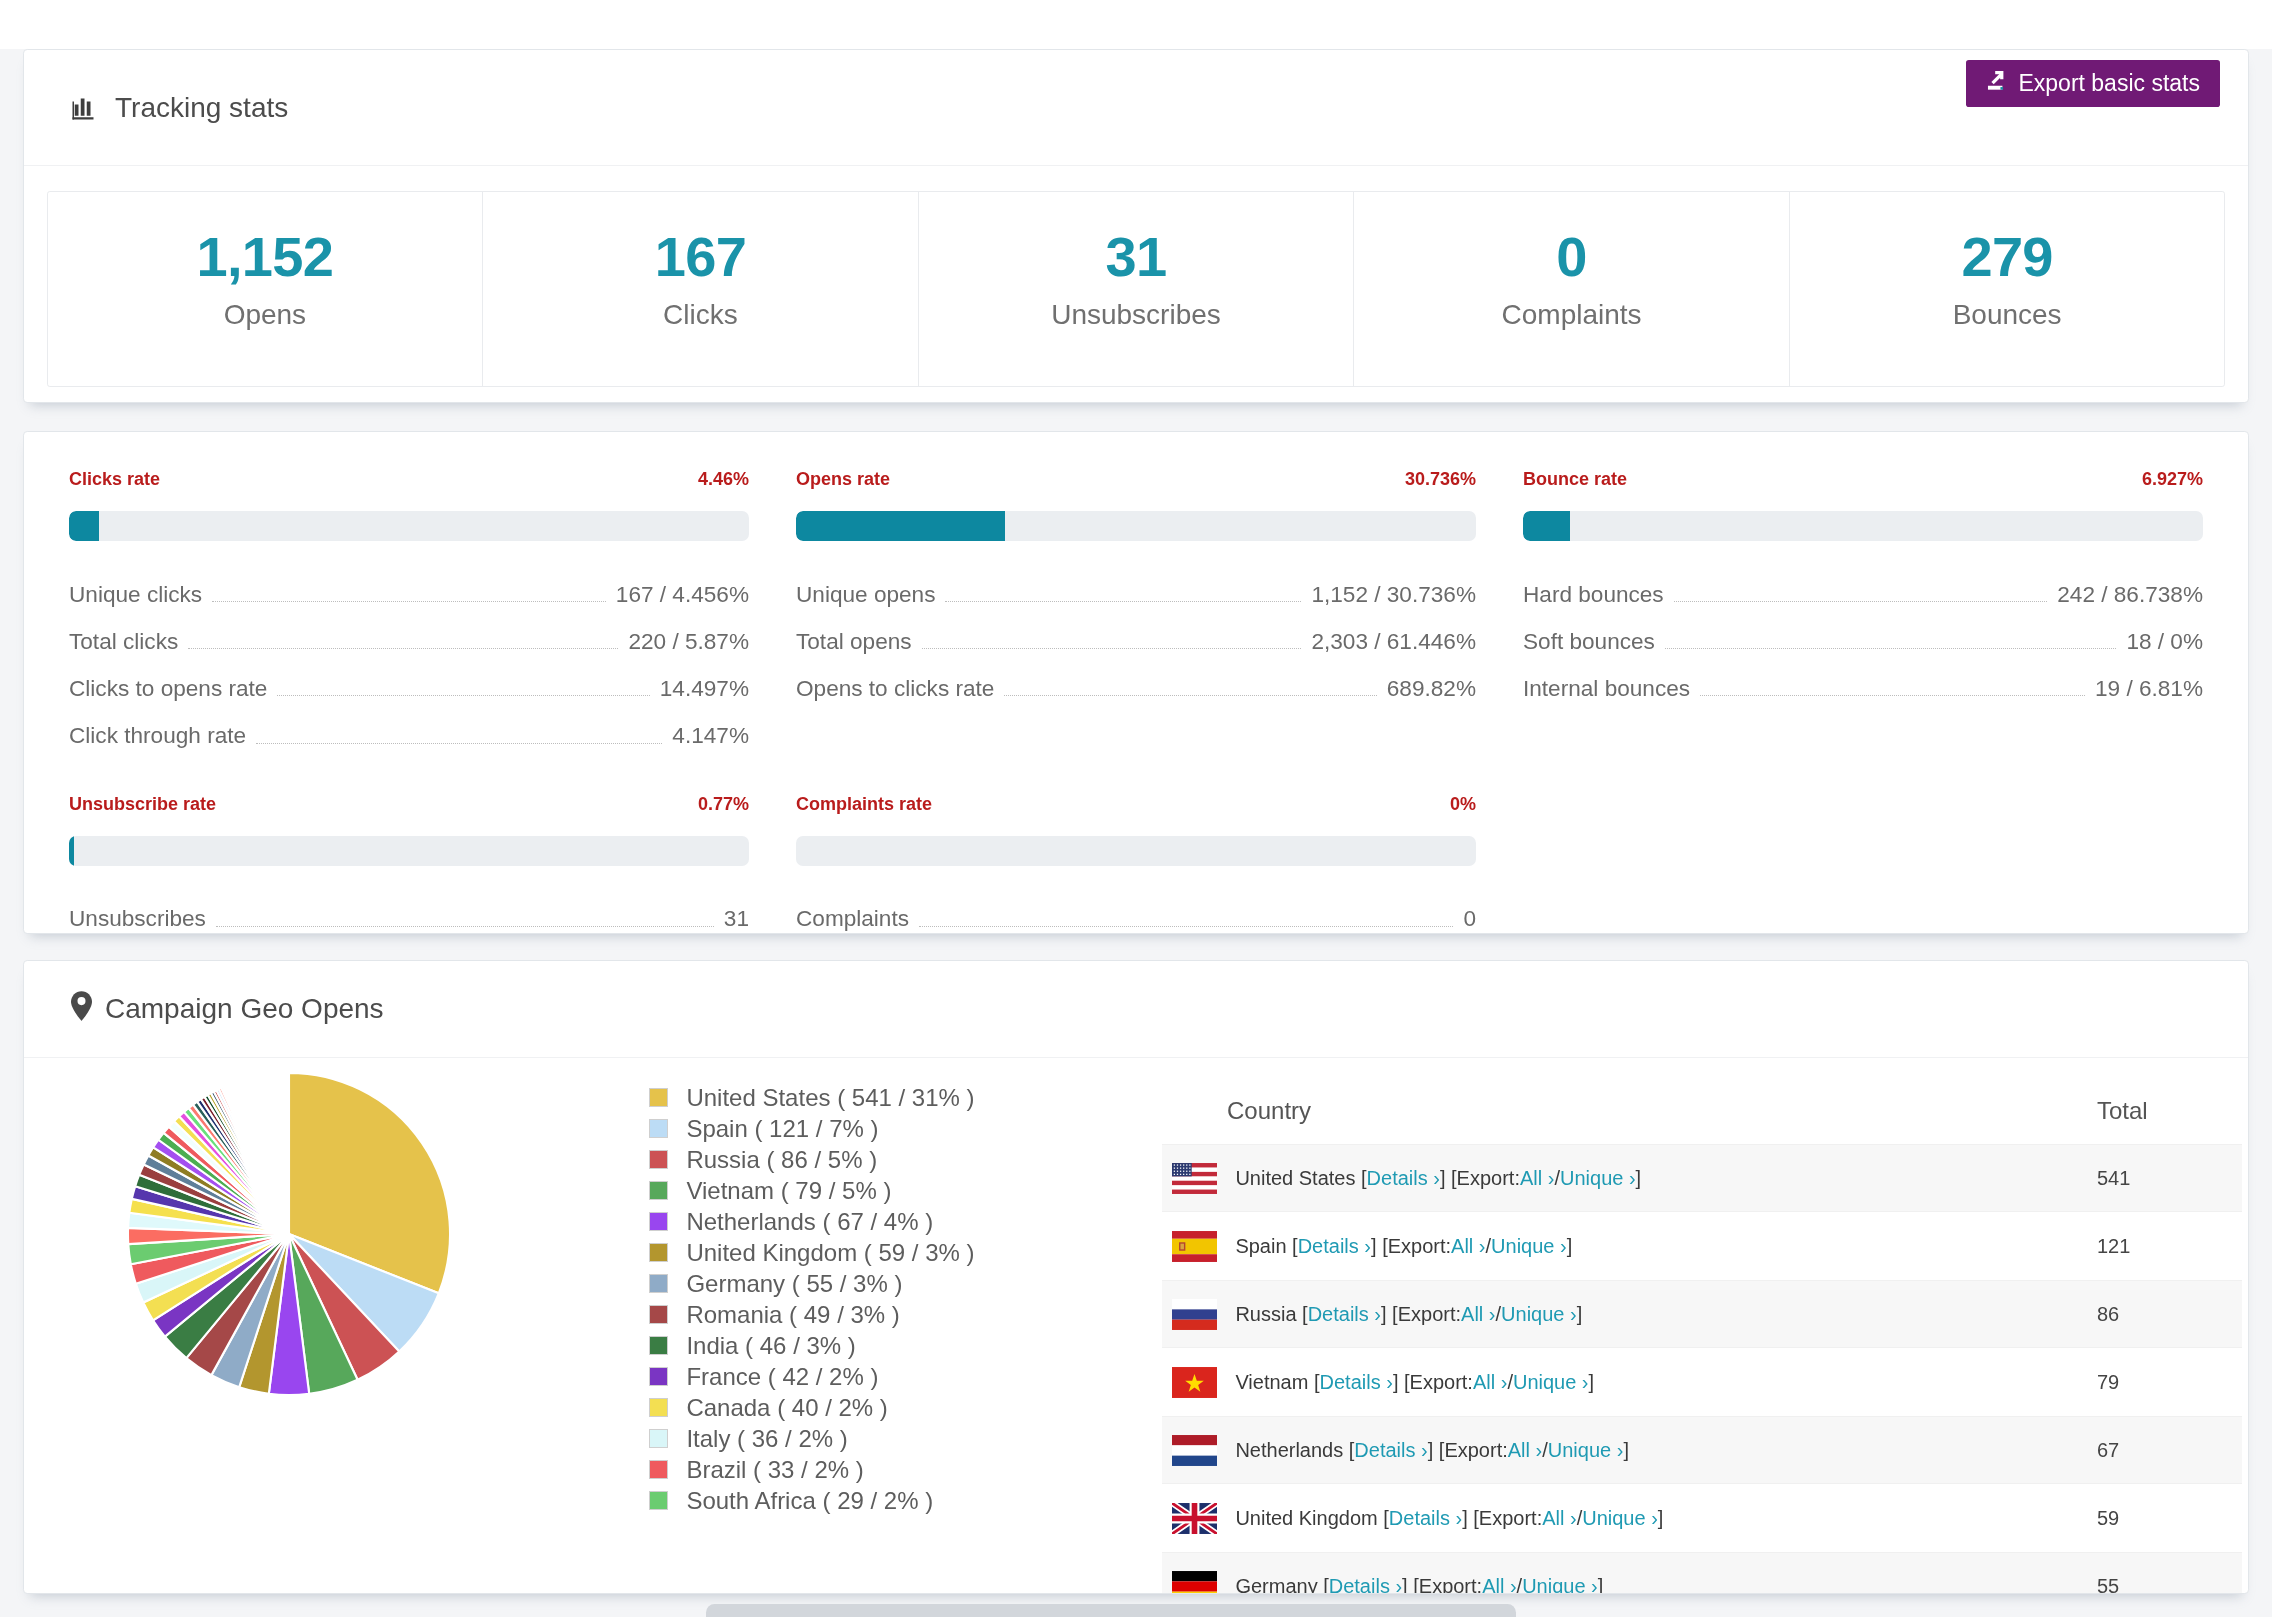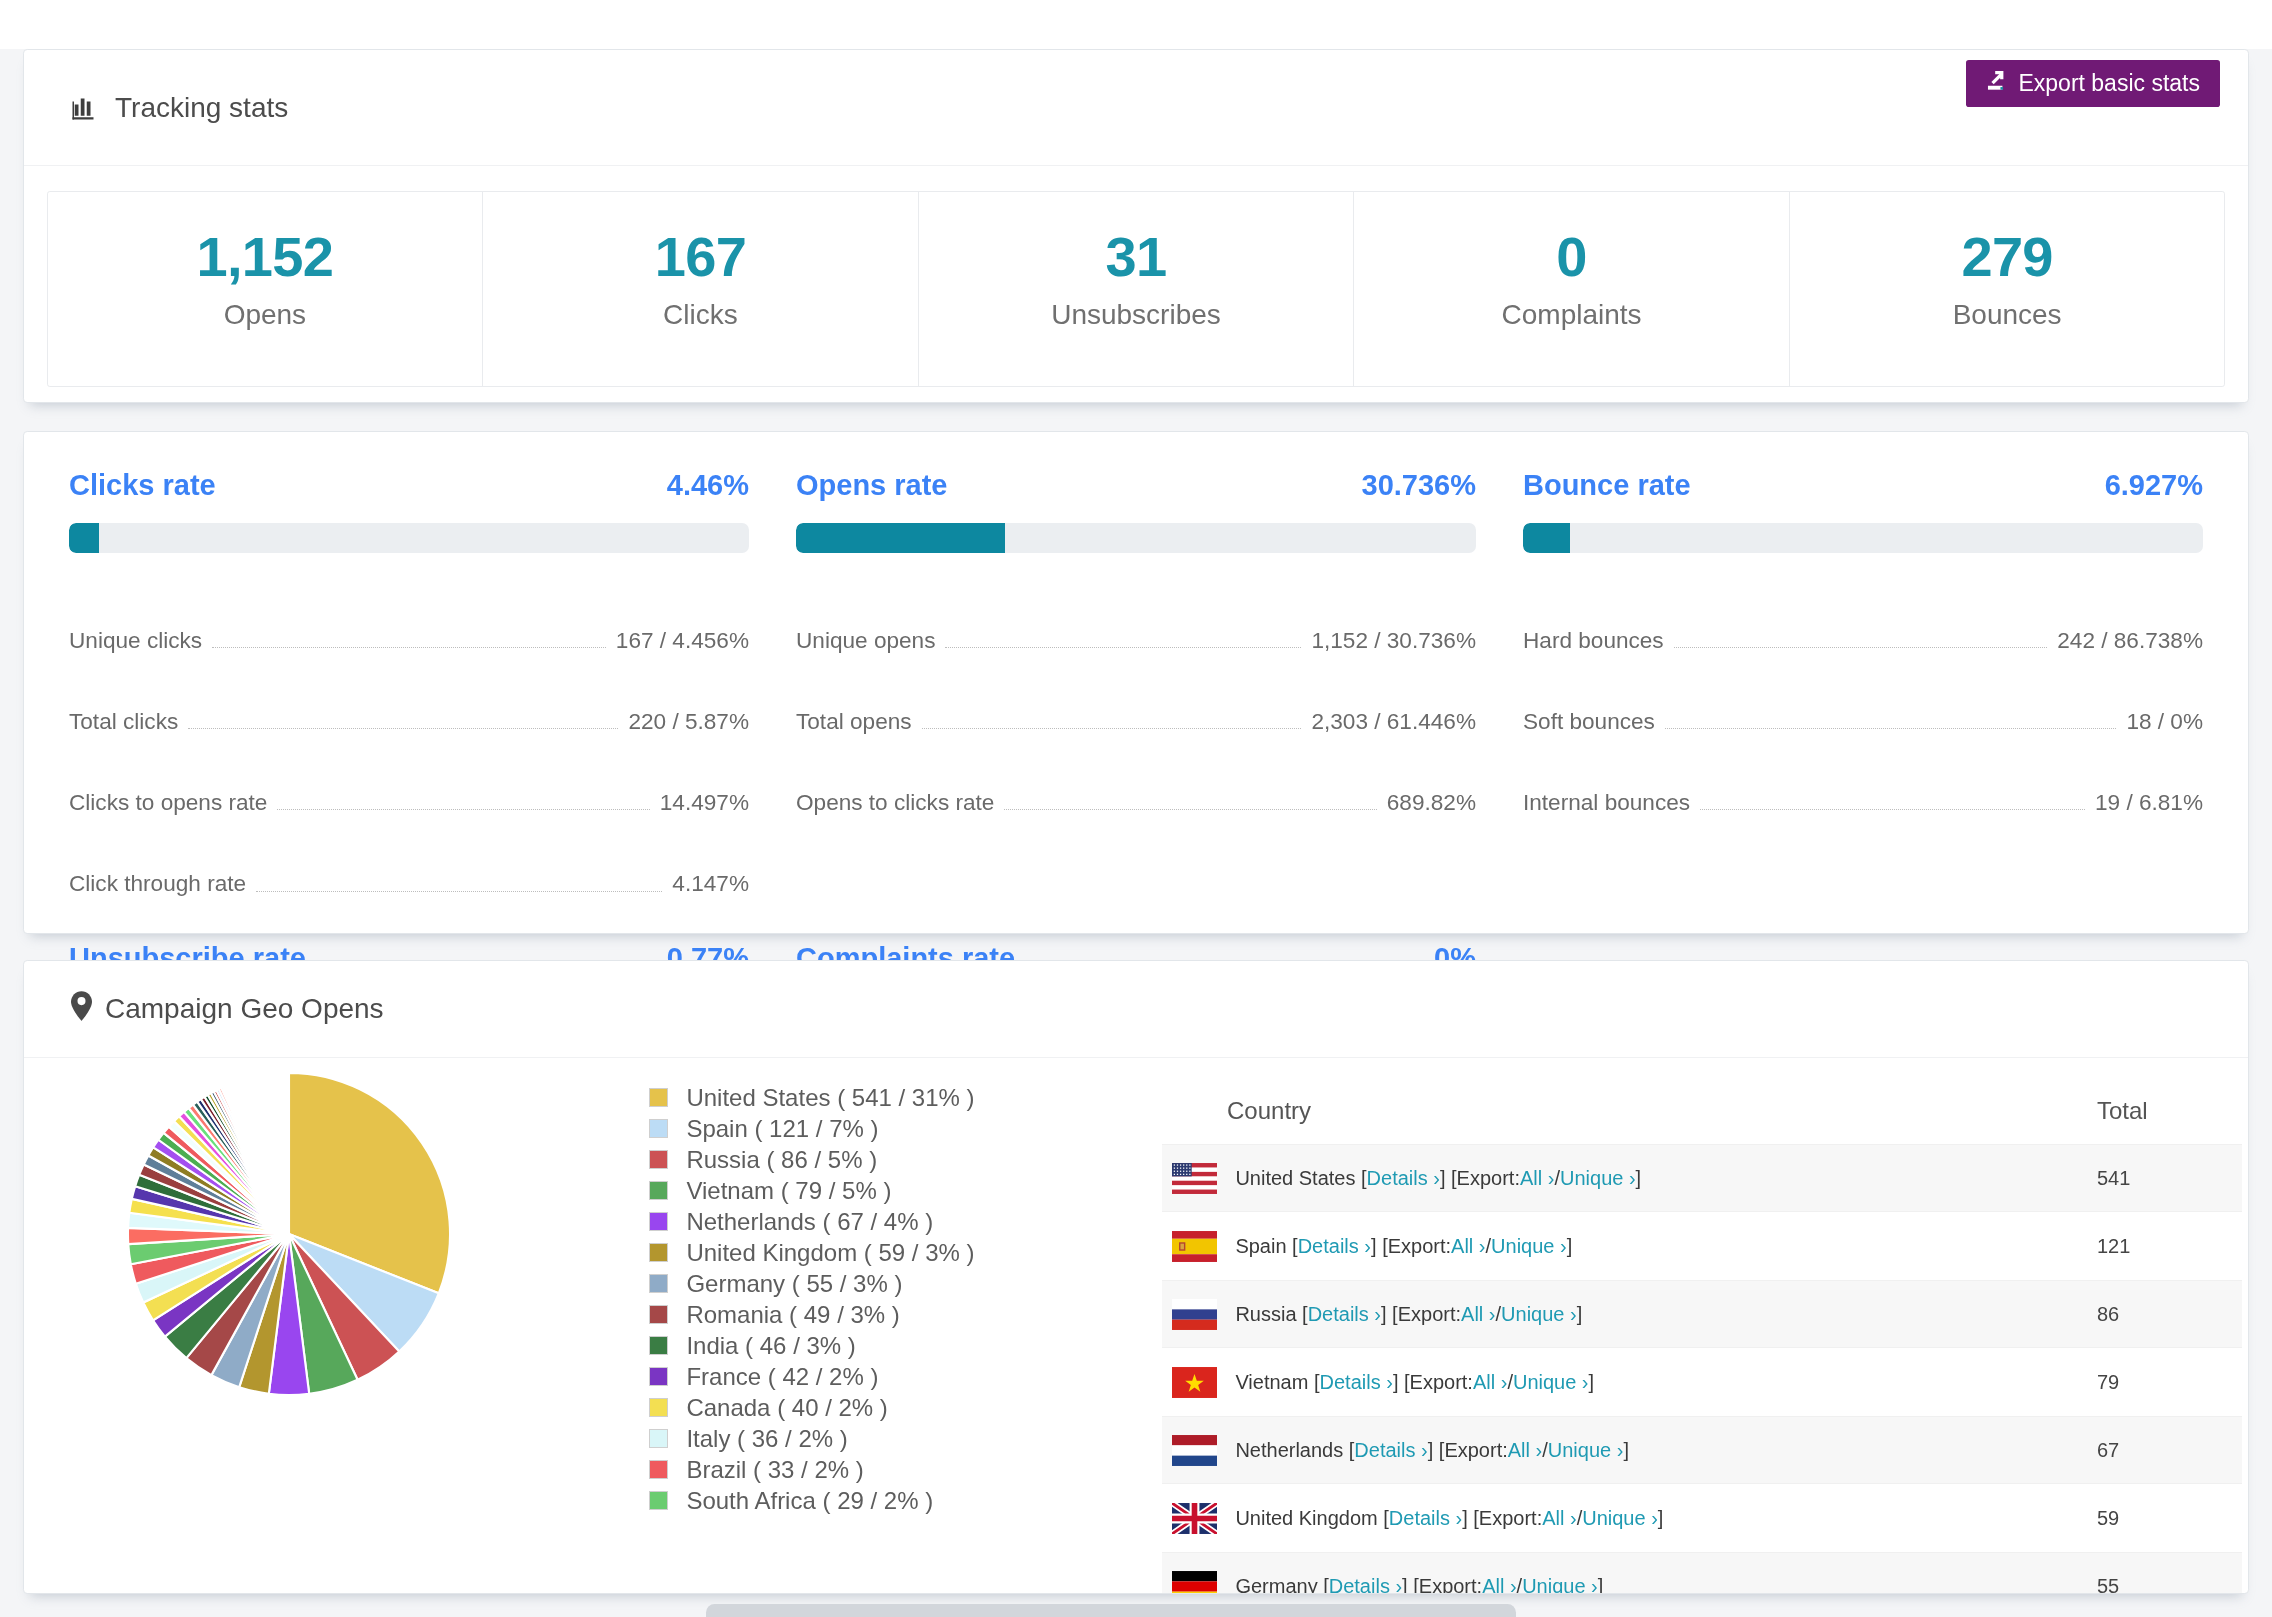--- a/index.html
+++ b/index.html
@@ -61,30 +61,30 @@
   .stat-label { font-size:28px; color:#707070; margin-top:10px; }
 
   
   .rates-grid {
     display:grid;
     grid-template-columns:1fr 1fr 1fr;
     column-gap:47px; row-gap:34px;
     padding:37px 45px 0;
   }
   .rate-title-row { display:flex; justify-content:space-between; align-items:baseline; }
-  .rate-title, .rate-value-big { font-size:29px; font-weight:700; color:#3b82f6; }
+  .rate-title, .rate-value-big { font-size:18px; font-weight:700; color:#b91c1c; }
   .progress {
     margin-top:21px; height:30px;
     background:#ebeef1; border-radius:7px;
     overflow:hidden; position:relative;
   }
   .progress-fill { height:100%; background:#0d88a0; border-radius:7px 0 0 7px; }
   .rate-rows { margin-top:30px; }
   .rate-row { display:flex; align-items:flex-end; padding:10.6px 0; font-size:22.6px; color:#6a6a6a; }
-  .rate-row .rlabel { white-space:nowrap;margin-top:34px; }
+  .rate-row .rlabel { white-space:nowrap; }
   .rate-row .leader { flex:1; border-bottom:1.4px dotted #bdbdbd; margin:0 10px 5.6px; }
   .rate-row .rvalue { white-space:nowrap; }
 
   
   .geo-header {
     display:flex; align-items:center; gap:13px;
     height:97px; padding:0 47px;
     border-bottom:1.4px solid #f0f1f3;
     font-size:28px; color:#4c4c4c;
   }

